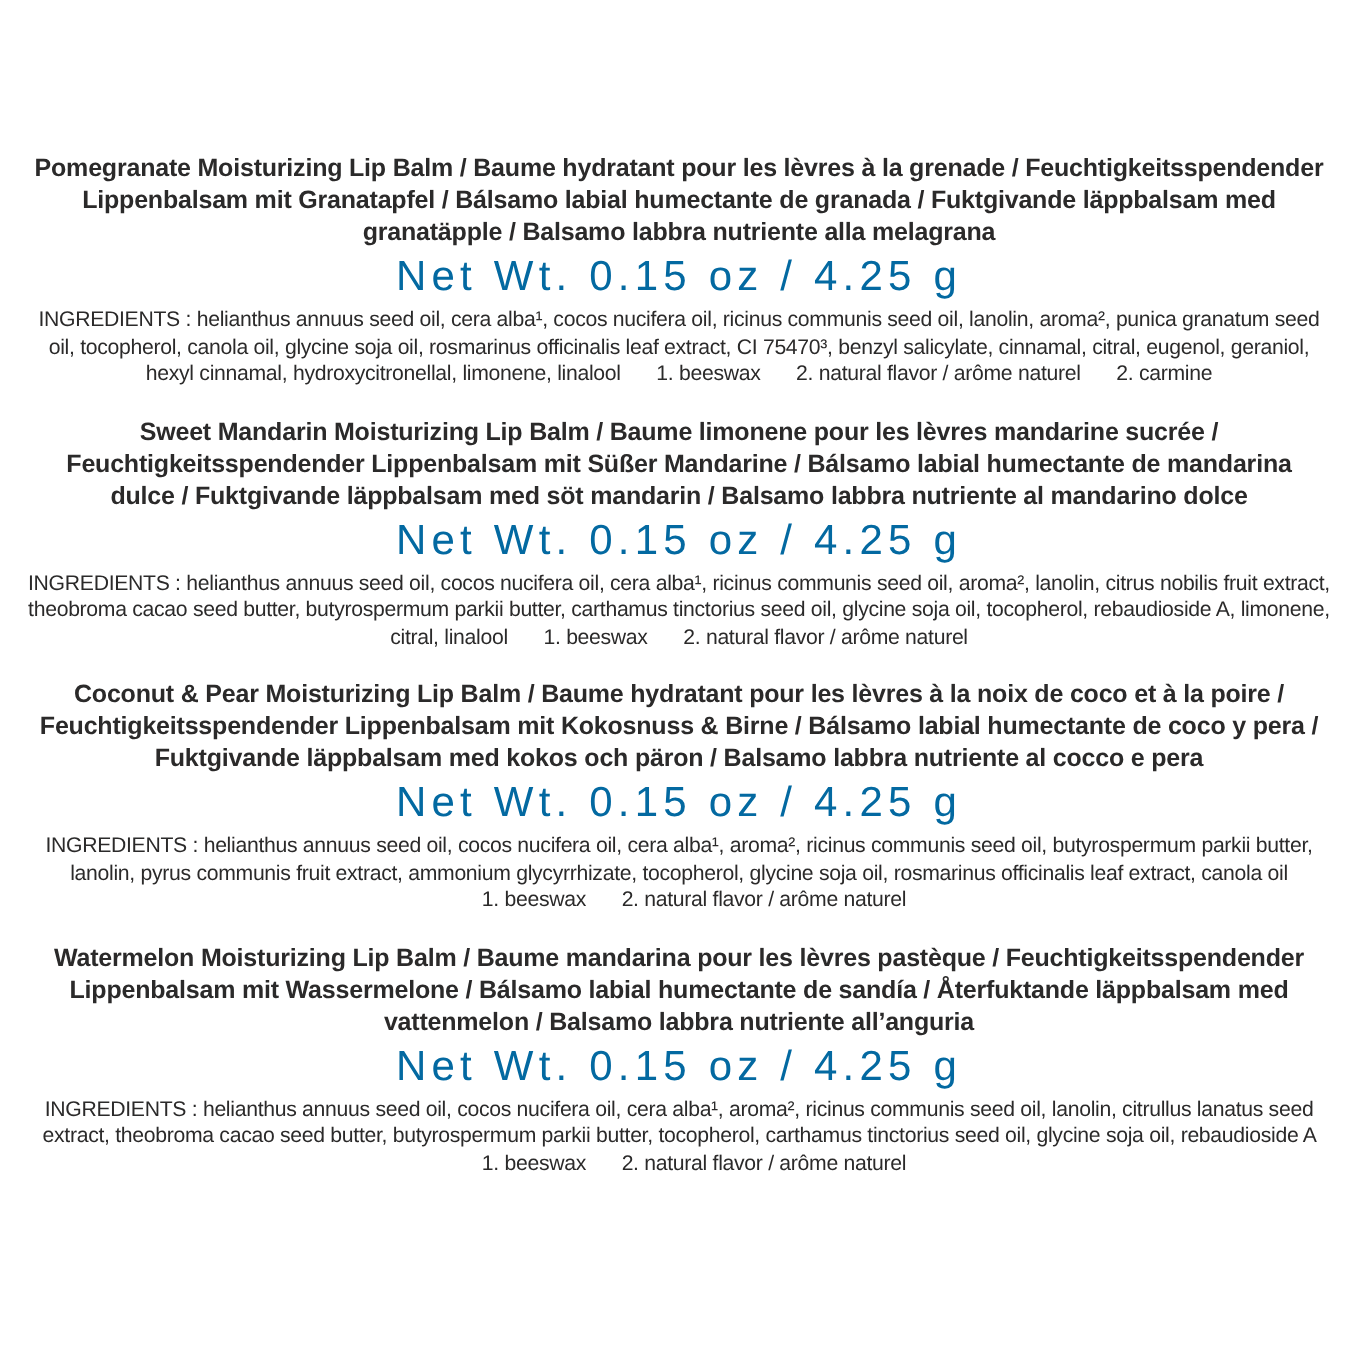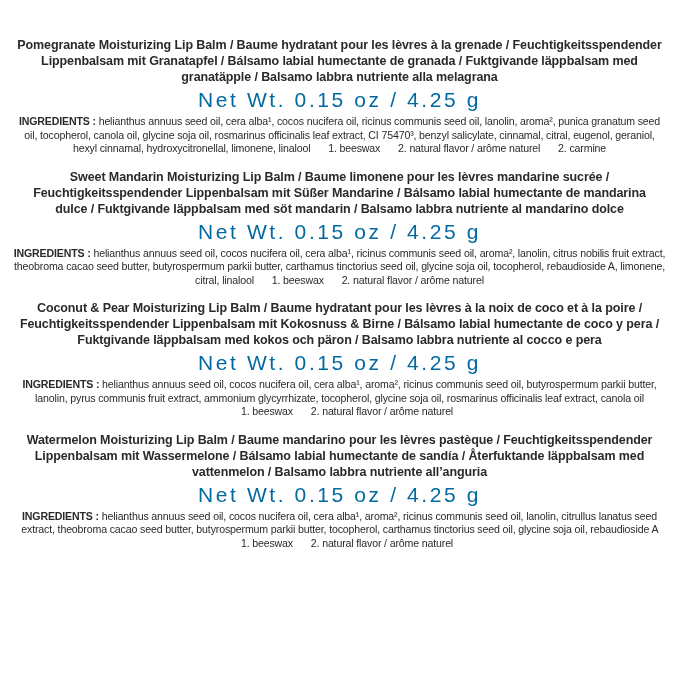--- a/index.html
+++ b/index.html
@@ -4,21 +4,21 @@
 <style>
   html, body {
     margin: 0;
     padding: 0;
     background: #ffffff;
   }
   .page {
     width: 679px;
     height: 679px;
     box-sizing: border-box;
-    padding-top: 37px;
+    padding-top: 76px;
     background: #ffffff;
     font-family: "Liberation Sans", sans-serif;
     color: #231f20;
     overflow: hidden;
   }
   .product {
     text-align: center;
     margin: 0 auto 13px auto;
   }
   .title {
@@ -40,21 +40,21 @@
   }
   .ingredients {
     font-size: 10.6px;
     line-height: 13.5px;
     letter-spacing: -0.15px;
     max-width: 655px;
     margin: 0 auto;
     color: #2b2a2a;
   }
   .ing-label {
-    font-weight: 700;
+    font-weight: 400;
     text-align: center;
   }
   .footnote {
     margin-left: 15px;
     white-space: nowrap;
   }
 </style>
 </head>
 <body>
 
@@ -88,21 +88,21 @@
     <div class="netwt">Net Wt. 0.15 oz / 4.25 g</div>
     <p class="ingredients">
       <span class="ing-label">INGREDIENTS :</span>
       <span class="ing-text">helianthus annuus seed oil, cocos nucifera oil, cera alba¹, aroma², ricinus communis seed oil, butyrospermum parkii butter, lanolin, pyrus communis fruit extract, ammonium glycyrrhizate, tocopherol, glycine soja oil, rosmarinus officinalis leaf extract, canola oil</span>
       <span class="footnote">1. beeswax</span>
       <span class="footnote">2. natural flavor / arôme naturel</span>
     </p>
   </section>
 
   <section class="product">
-    <h2 class="title">Watermelon Moisturizing Lip Balm / Baume mandarino pour les lèvres pastèque / Feuchtigkeitsspendender Lippenbalsam mit Wassermelone / Bálsamo labial humectante de sandía / Återfuktande läppbalsam med vattenmelon / Balsamo labbra nutriente all’anguria</h2>
+    <h2 class="title">Watermelon Moisturizing Lip Balm / Baume mandarina pour les lèvres pastèque / Feuchtigkeitsspendender Lippenbalsam mit Wassermelone / Bálsamo labial humectante de sandía / Återfuktande läppbalsam med vattenmelon / Balsamo labbra nutriente all’anguria</h2>
     <div class="netwt">Net Wt. 0.15 oz / 4.25 g</div>
     <p class="ingredients">
       <span class="ing-label">INGREDIENTS :</span>
       <span class="ing-text">helianthus annuus seed oil, cocos nucifera oil, cera alba¹, aroma², ricinus communis seed oil, lanolin, citrullus lanatus seed extract, theobroma cacao seed butter, butyrospermum parkii butter, tocopherol, carthamus tinctorius seed oil, glycine soja oil, rebaudioside A</span>
       <span class="footnote">1. beeswax</span>
       <span class="footnote">2. natural flavor / arôme naturel</span>
     </p>
   </section>
 
 </main>

